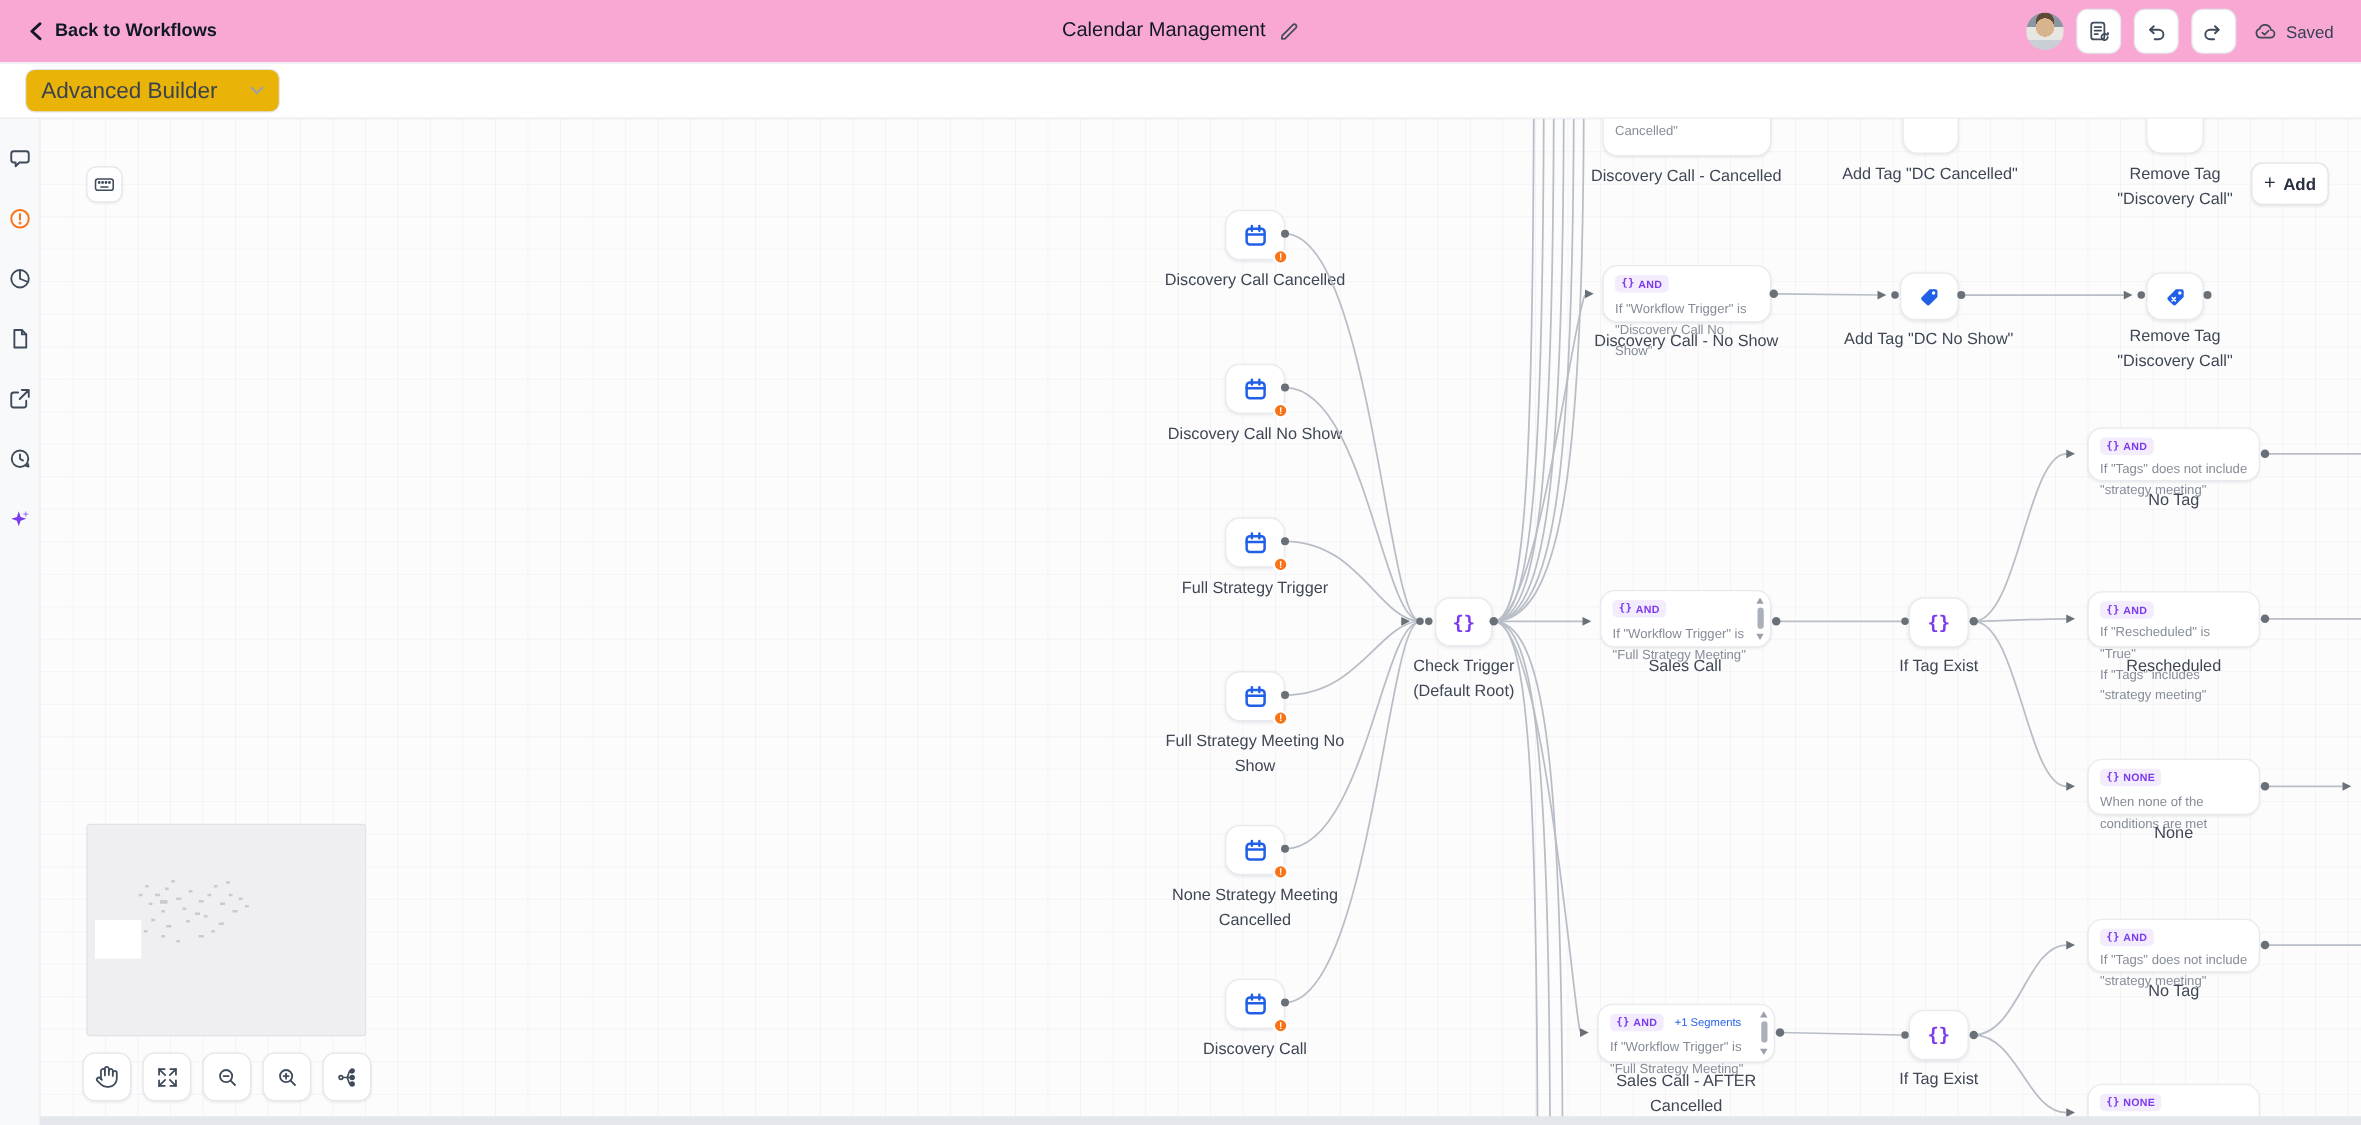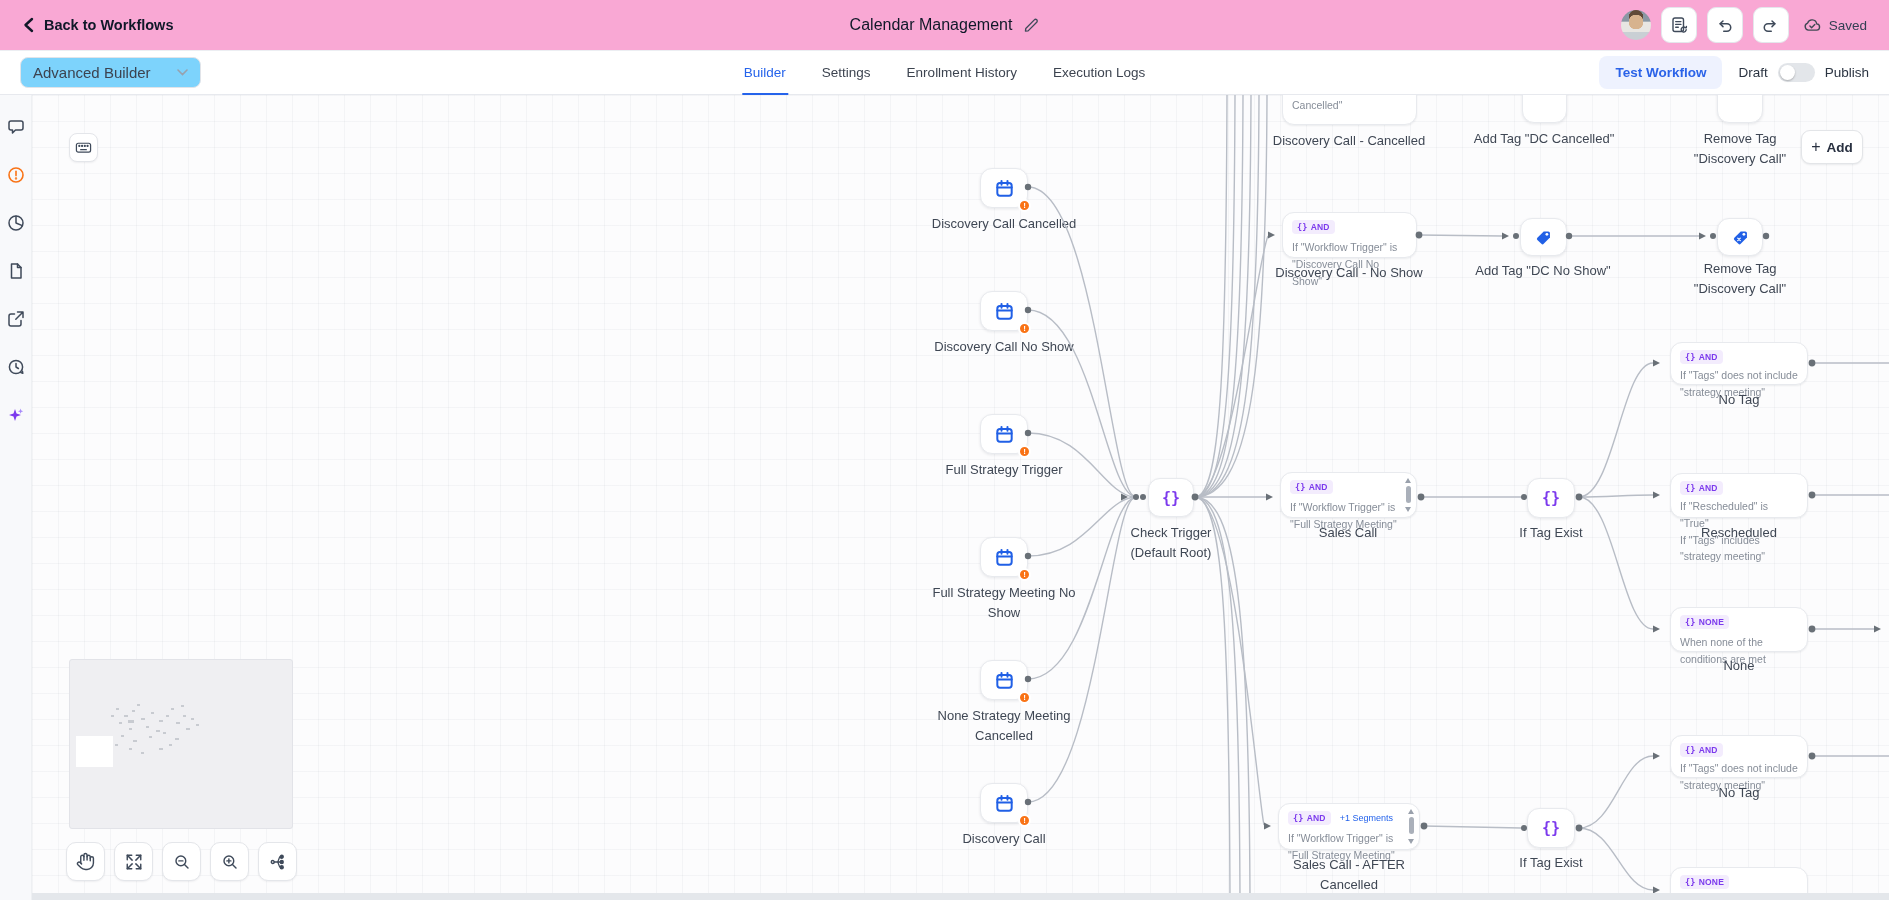--- a/index.html
+++ b/index.html
@@ -21,21 +21,21 @@
       radial-gradient(circle at 50% 24%, #5f4a38 0 26%, transparent 27%),
       linear-gradient(180deg,#8a97a3 0 38%, #e8e6e2 39% 72%, #c9cfd4 73%); }
   .icon-btn { width:36px; height:36px; border:1px solid #e4e7ec; border-radius:9px;
     background:#fff; display:flex; align-items:center; justify-content:center; cursor:pointer; }
   .saved { display:flex; align-items:center; gap:7px; font-size:13.5px; color:#344054; padding-left:4px; }
 
   
   .subbar { height:45px; background:#fff; border-top:1px solid #eceef2; border-bottom:1px solid #e7e9ee;
     display:flex; align-items:center; padding:0 20px; position:relative; }
   .mode-select { display:flex; align-items:center; gap:26px; border:1px solid #e1e4e9;
-    border-radius:8px; padding:6px 12px; font-size:15px; color:#3c4350; background:#7dd3fc; cursor:pointer; }
+    border-radius:8px; padding:6px 12px; font-size:18px; color:#3c4350; background:#eab308; cursor:pointer; }
   .tabs { position:absolute; left:50%; transform:translateX(-50%); height:100%;
     display:flex; align-items:stretch; gap:36px; }
   .tab { display:flex; align-items:center; font-size:13.5px; color:#3d4450; cursor:pointer; position:relative; }
   .tab.active { color:#2563eb; font-weight:500; }
   .tab.active::after { content:""; position:absolute; left:-2px; right:-2px; bottom:-1px; height:2px; background:#2563eb; }
   .sub-right { margin-left:auto; display:flex; align-items:center; gap:16px; }
   .test-btn { background:#eef2fe; color:#2b63e8; font-size:13.5px; font-weight:600;
     padding:9px 16px; border-radius:8px; border:none; cursor:pointer; }
   .pub-group { display:flex; align-items:center; gap:10px; font-size:13.5px; color:#2b3442; }
   .toggle { width:37px; height:19px; background:#e3e6ea; border-radius:10px; position:relative; cursor:pointer; }
@@ -160,36 +160,20 @@
     </div>
   </div>
 </header>
 
 <div class="subbar">
   <div class="mode-select">
     <span>Advanced Builder</span>
     <svg width="11" height="7" viewBox="0 0 11 7">
         <polyline points="1,1 5.5,5.5 10,1" fill="none" stroke="#98a1ad" stroke-width="1.6" stroke-linecap="round"></polyline>
       </svg>
-  </div>
-  <nav class="tabs">
-    <div class="tab active">Builder</div>
-    <div class="tab">Settings</div>
-    <div class="tab">Enrollment History</div>
-    <div class="tab">Execution Logs</div>
-  </nav>
-  <div class="sub-right">
-    <button class="test-btn">Test Workflow</button>
-    <div class="pub-group">
-      <span>Draft</span>
-      <div class="toggle">
-          <div class="knob"></div>
-        </div>
-      <span>Publish</span>
-    </div>
   </div>
 </div>
 
 <div class="main">
   <aside class="iconrail">
     <div class="rail-icon">
       <svg width="18" height="18" viewBox="0 0 18 18" class="stroke-ico" style="stroke-width:1.5">
           <path d="M4 3 h10 a2 2 0 0 1 2 2 v5 a2 2 0 0 1 -2 2 H8.5 L5.5 15 v-3 H4 a2 2 0 0 1 -2 -2 V5 a2 2 0 0 1 2 -2 z"></path>
         </svg>
     </div>

